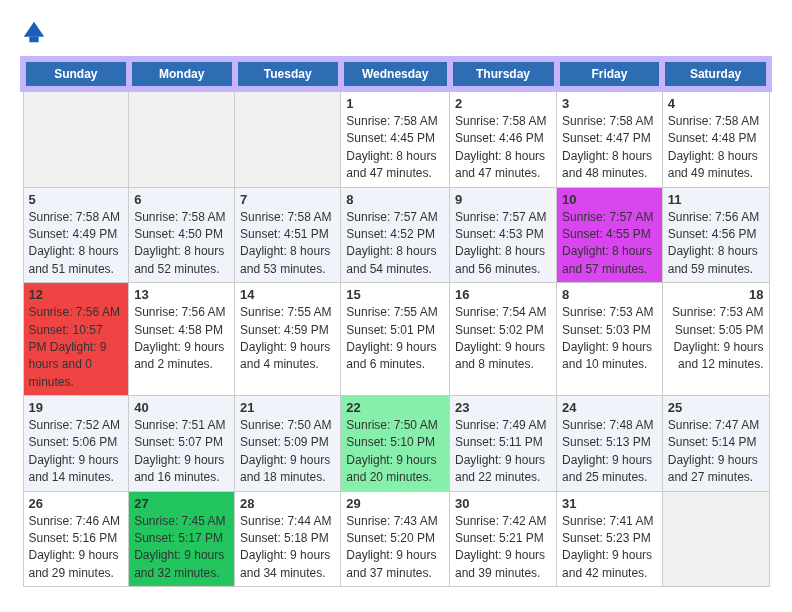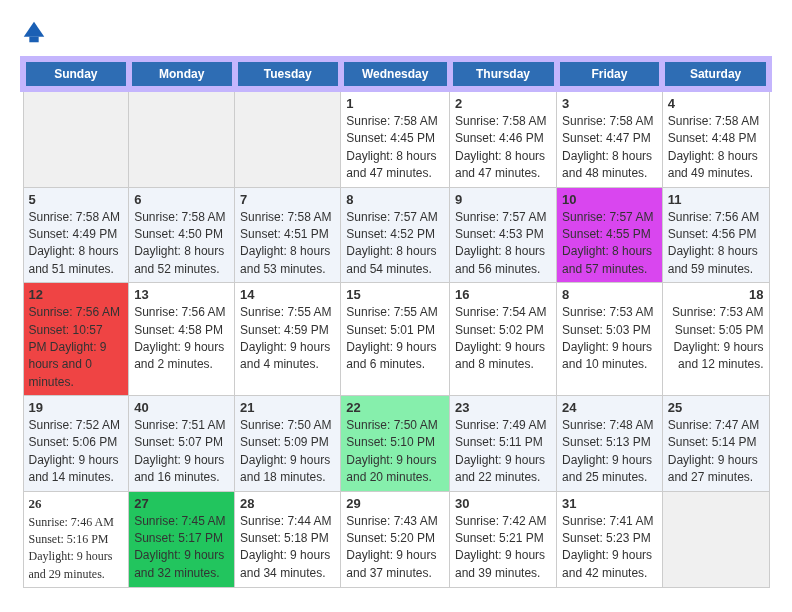--- a/index.html
+++ b/index.html
@@ -317,21 +317,21 @@
           </td>
           <td style="background-color: rgb(240, 244, 250);">
             <span class="day-num">25</span>
             <div class="day-info">Sunrise: 7:47 AM
 Sunset: 5:14 PM
 Daylight: 9 hours
 and 27 minutes.</div>
           </td>
         </tr>
         <tr>
-          <td style="background-color: rgb(255, 255, 255); font-family: Liberation Serif, serif;">
+          <td style="background-color: rgb(255, 255, 255);">
             <span class="day-num">26</span>
             <div class="day-info">Sunrise: 7:46 AM
 Sunset: 5:16 PM
 Daylight: 9 hours
 and 29 minutes.</div>
           </td>
           <td style="background-color: #22c55e;">
             <span class="day-num">27</span>
             <div class="day-info">Sunrise: 7:45 AM
 Sunset: 5:17 PM

